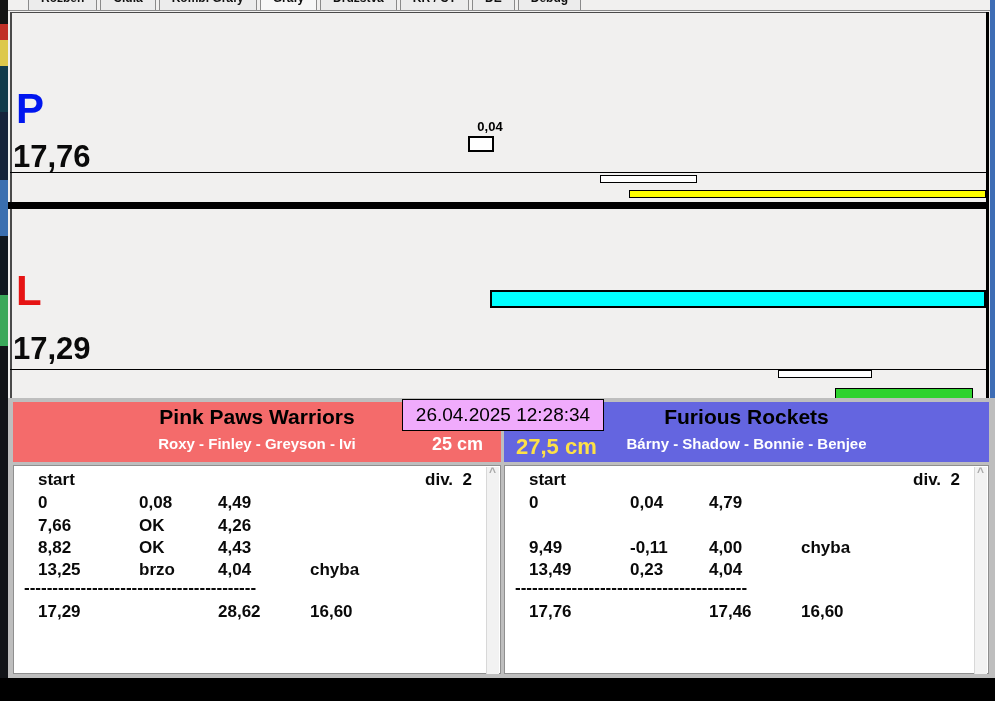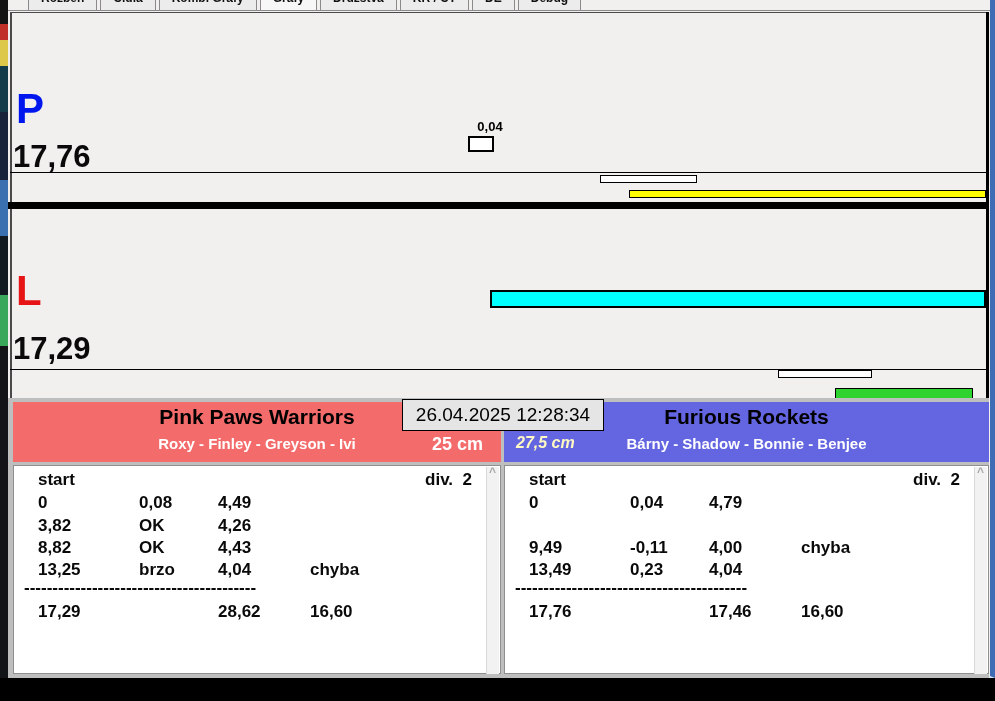--- a/index.html
+++ b/index.html
@@ -52,31 +52,31 @@
   .marker-label{position:absolute;left:452px;top:119px;width:60px;text-align:center;font-size:13px;font-weight:bold;color:#000;}
   .marker-box{position:absolute;left:460px;top:136px;width:22px;height:12px;background:#fff;border:2px solid #000;}
   .whitebox-p{position:absolute;left:592px;top:175px;width:95px;height:6px;background:#fff;border:1px solid #000;}
   .bar-yellow{position:absolute;left:621px;top:190px;width:355px;height:6px;border:1px solid #000;}
   .divider{position:absolute;left:0;top:202px;width:981px;height:7px;background:#000;}
   .bar-cyan{position:absolute;left:482px;top:290px;width:492px;height:14px;border:2px solid #000;}
   .whitebox-l{position:absolute;left:770px;top:370px;width:92px;height:6px;background:#fff;border:1px solid #000;}
   .bar-green{position:absolute;left:827px;top:388px;width:136px;height:9px;border:1px solid #000;}
 
   
-  .panel{position:absolute;left:0;top:398px;width:981px;height:280px;background:#BEBEBE;}
+  .panel{position:absolute;left:0;top:398px;width:981px;height:280px;background:#BEBEBE;padding-left:7px;}
   .head{position:absolute;top:4px;height:60px;}
   .head-red{left:5px;width:488px;}
   .head-blue{left:496px;width:485px;}
   .team-name{position:absolute;left:0;top:3px;width:100%;text-align:center;font-size:21px;font-weight:bold;color:#000;}
   .team-dogs{position:absolute;left:0;top:33px;width:100%;text-align:center;font-size:15px;font-weight:bold;color:#fff;}
   .height-red{position:absolute;right:18px;top:32px;font-size:18px;font-weight:bold;color:#fff;}
-  .height-blue{position:absolute;left:12px;top:32px;font-size:16px;font-weight:bold;color:#fef9c3;font-style:italic;}
+  .height-blue{position:absolute;left:12px;top:32px;font-size:22px;font-weight:bold;color:#fde047;}
   .timestamp{
     position:absolute;left:394px;top:1px;width:200px;height:30px;line-height:30px;
-    background:#e5e5e5;border:1px solid #000;text-align:center;font-size:19px;color:#000;z-index:5;
+    background:#f0abfc;border:1px solid #000;text-align:center;font-size:19px;color:#000;z-index:5;
   }
   .rtable{
     position:absolute;top:67px;height:209px;background:#fff;
     border:1px solid #8F8F8F;box-sizing:border-box;font-size:17px;font-weight:bold;color:#0A0A0A;
   }
   .rtable-left{left:5px;width:488px;}
   .rtable-right{left:496px;width:485px;}
   .trow{position:absolute;left:0;width:100%;height:22px;}
   .c1{position:absolute;left:24px;}
   .c2{position:absolute;left:125px;text-align:right;}
@@ -153,21 +153,21 @@
         <span class="c1">start</span>
         <span class="cdiv">div.  2</span>
       </div>
       <div class="trow" style="top:27px;">
         <span class="c1">0</span>
         <span class="c2">0,08</span>
         <span class="c3">4,49</span>
         <span class="c4"></span>
       </div>
       <div class="trow" style="top:50px;">
-        <span class="c1">3,82</span>
+        <span class="c1">7,66</span>
         <span class="c2">OK</span>
         <span class="c3">4,26</span>
         <span class="c4"></span>
       </div>
       <div class="trow" style="top:72px;">
         <span class="c1">8,82</span>
         <span class="c2">OK</span>
         <span class="c3">4,43</span>
         <span class="c4"></span>
       </div>

